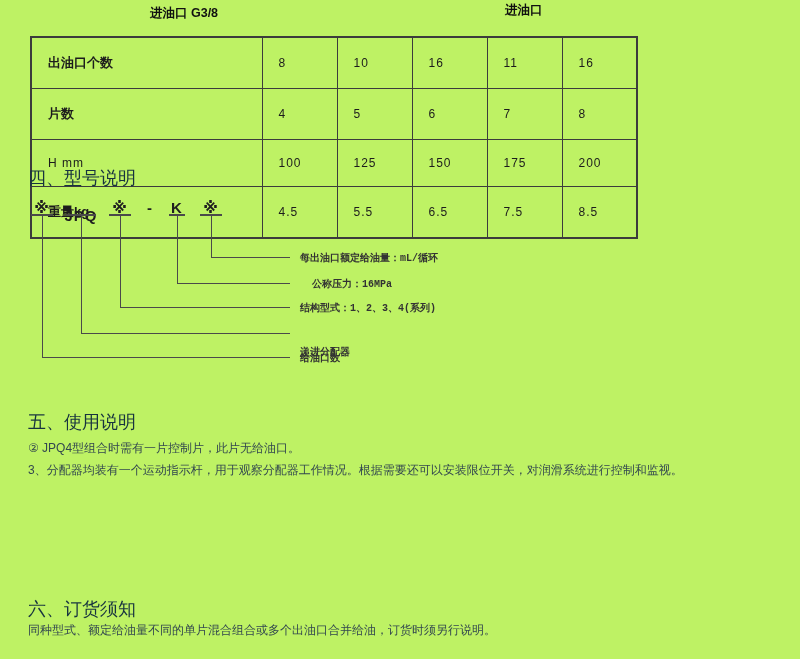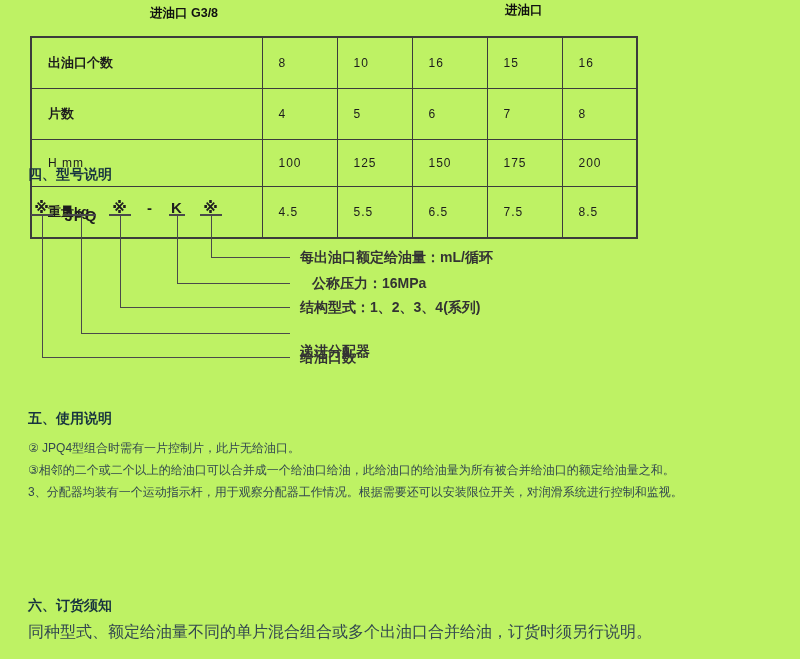--- a/index.html
+++ b/index.html
@@ -27,61 +27,61 @@
   }
   #spec-table th,#spec-table td{
     border:1px solid var(--table-border);text-align:left;vertical-align:middle;
     height:23px;padding:16px;color:var(--table-text);white-space:nowrap;
   }
   #spec-table th{width:231px;font-size:13px;font-weight:bold;}
   #spec-table td{width:75px;font-size:12px;font-weight:normal;letter-spacing:1px;}
   #spec-table tr:nth-child(3) th{font-weight:normal;font-size:12px;letter-spacing:1px;}
 
   .sec-heading{
-    position:absolute;margin:0;font-size:14px;font-weight:bold;
+    position:absolute;margin:0;font-size:18px;font-weight:normal;
     color:var(--heading-color);white-space:nowrap;
   }
 
   .code-token{
     position:absolute;transform:translateX(-50%);
     font-weight:bold;font-size:15px;color:#1f1f1f;letter-spacing:1px;white-space:nowrap;
   }
   .token-underline{position:absolute;height:2px;background:var(--line-color);transform:translateX(-50%);}
   .dline-v{position:absolute;width:1px;background:var(--line-color);}
   .dline-h{position:absolute;height:1px;background:var(--line-color);}
   .legend-label{
     position:absolute;transform:translateY(-50%);
-    font-size:14px;font-weight:600;color:#333333;white-space:nowrap;
+    font-size:10px;font-weight:600;color:#333333;white-space:nowrap;font-family:Liberation Mono, monospace;
   }
 
   .usage-lines{
     position:absolute;left:28px;top:438px;font-size:12px;color:var(--body-color);
     line-height:21.8px;white-space:nowrap;
   }
   .usage-line{white-space:nowrap;}
   .body-line{
-    position:absolute;font-size:16px;color:var(--body-color);white-space:nowrap;
+    position:absolute;font-size:12px;color:var(--body-color);white-space:nowrap;
   }
 </style>
 </head>
 <body>
 
 <div class="page">
 
   <span class="top-label" style="left:150px;top:5px">进油口 G3/8</span>
   <span class="top-label" style="left:505px;top:2px">进油口</span>
 
   <table id="spec-table">
     <tbody>
         <tr>
           <th>出油口个数</th>
           <td>8</td>
           <td>10</td>
           <td>16</td>
-          <td>15</td>
+          <td>11</td>
           <td>16</td>
         </tr>
         <tr>
           <th>片数</th>
           <td>4</td>
           <td>5</td>
           <td>6</td>
           <td>7</td>
           <td>8</td>
         </tr>
@@ -132,20 +132,19 @@
       <span class="legend-label" style="left: 300px; top: 352px;">递进分配器</span>
       <div class="dline-v" style="left: 42px; top: 216px; height: 141px;"></div>
       <div class="dline-h" style="left: 42px; top: 357px; width: 248px;"></div>
       <span class="legend-label" style="left: 300px; top: 358px;">给油口数</span>
     </div>
 
   <h2 class="sec-heading" style="left:28px;top:410px">五、使用说明</h2>
 
   <div class="usage-lines" id="usage-lines">
       <div class="usage-line">② JPQ4型组合时需有一片控制片，此片无给油口。</div>
-      <div class="usage-line">③相邻的二个或二个以上的给油口可以合并成一个给油口给油，此给油口的给油量为所有被合并给油口的额定给油量之和。</div>
       <div class="usage-line">3、分配器均装有一个运动指示杆，用于观察分配器工作情况。根据需要还可以安装限位开关，对润滑系统进行控制和监视。</div>
     </div>
 
   <h2 class="sec-heading" style="left:28px;top:597px">六、订货须知</h2>
 
   <div class="body-line" style="left:28px;top:622px">同种型式、额定给油量不同的单片混合组合或多个出油口合并给油，订货时须另行说明。</div>
 </div>
 
 </body></html>

